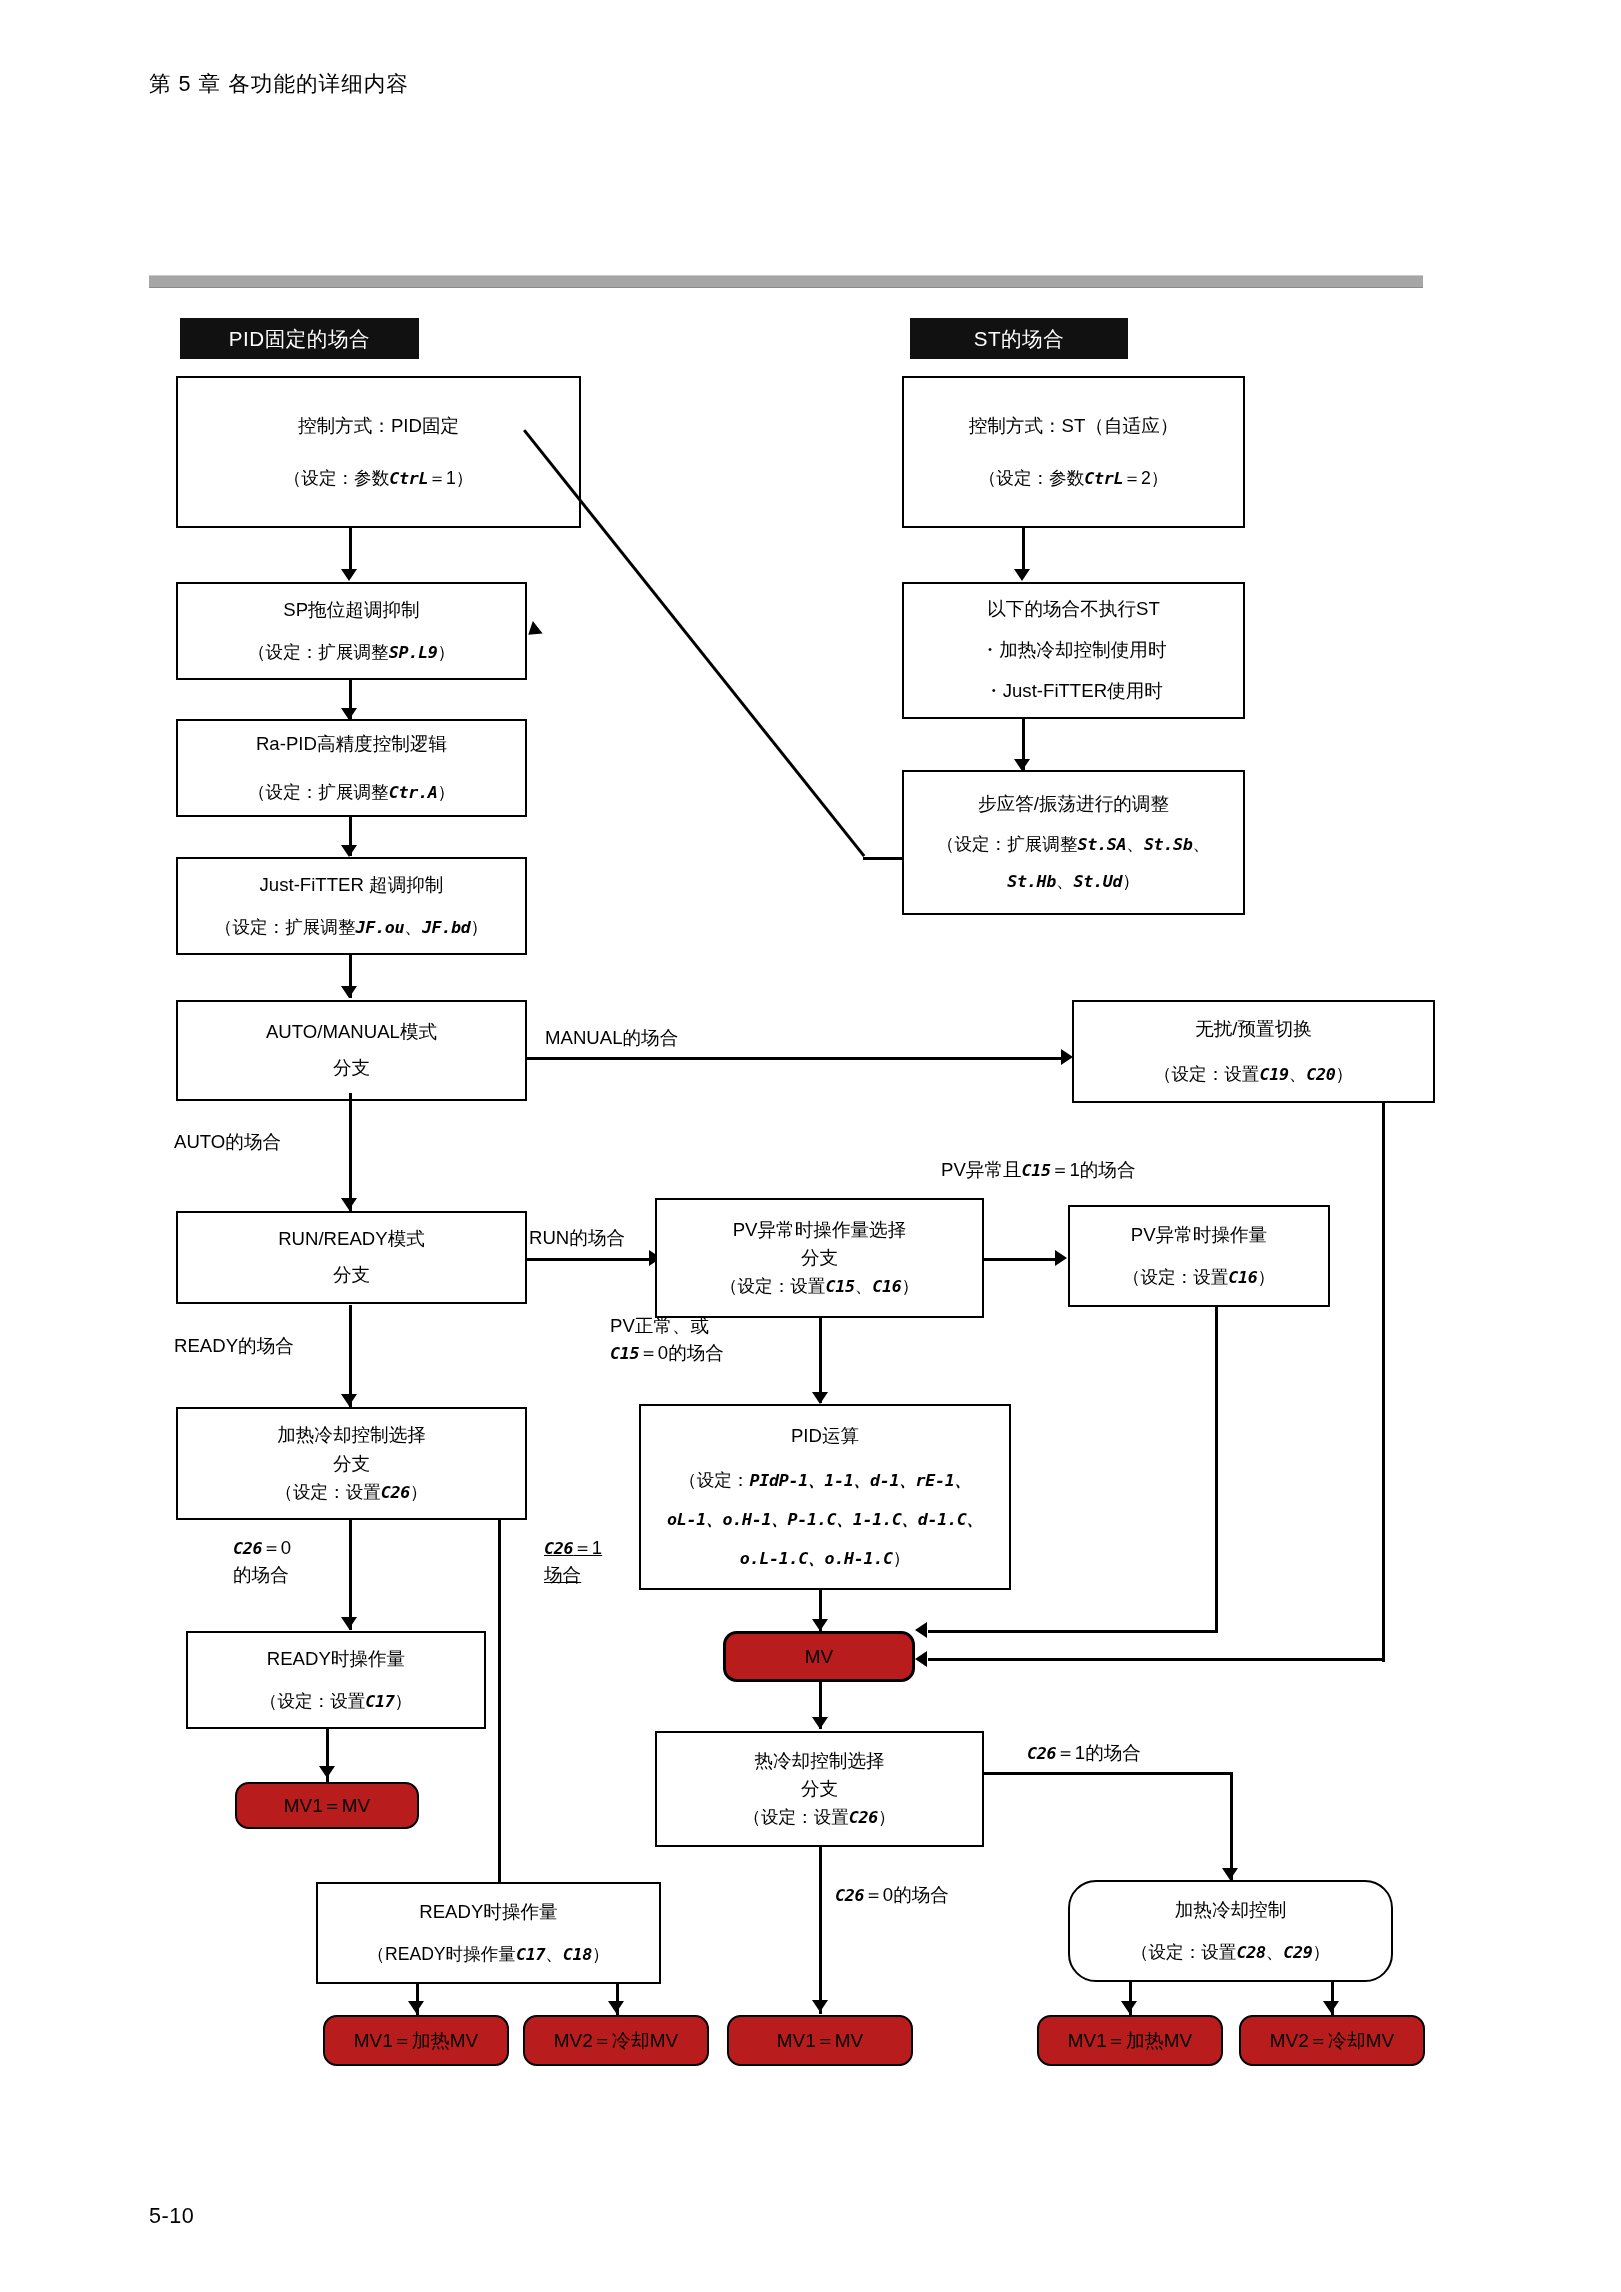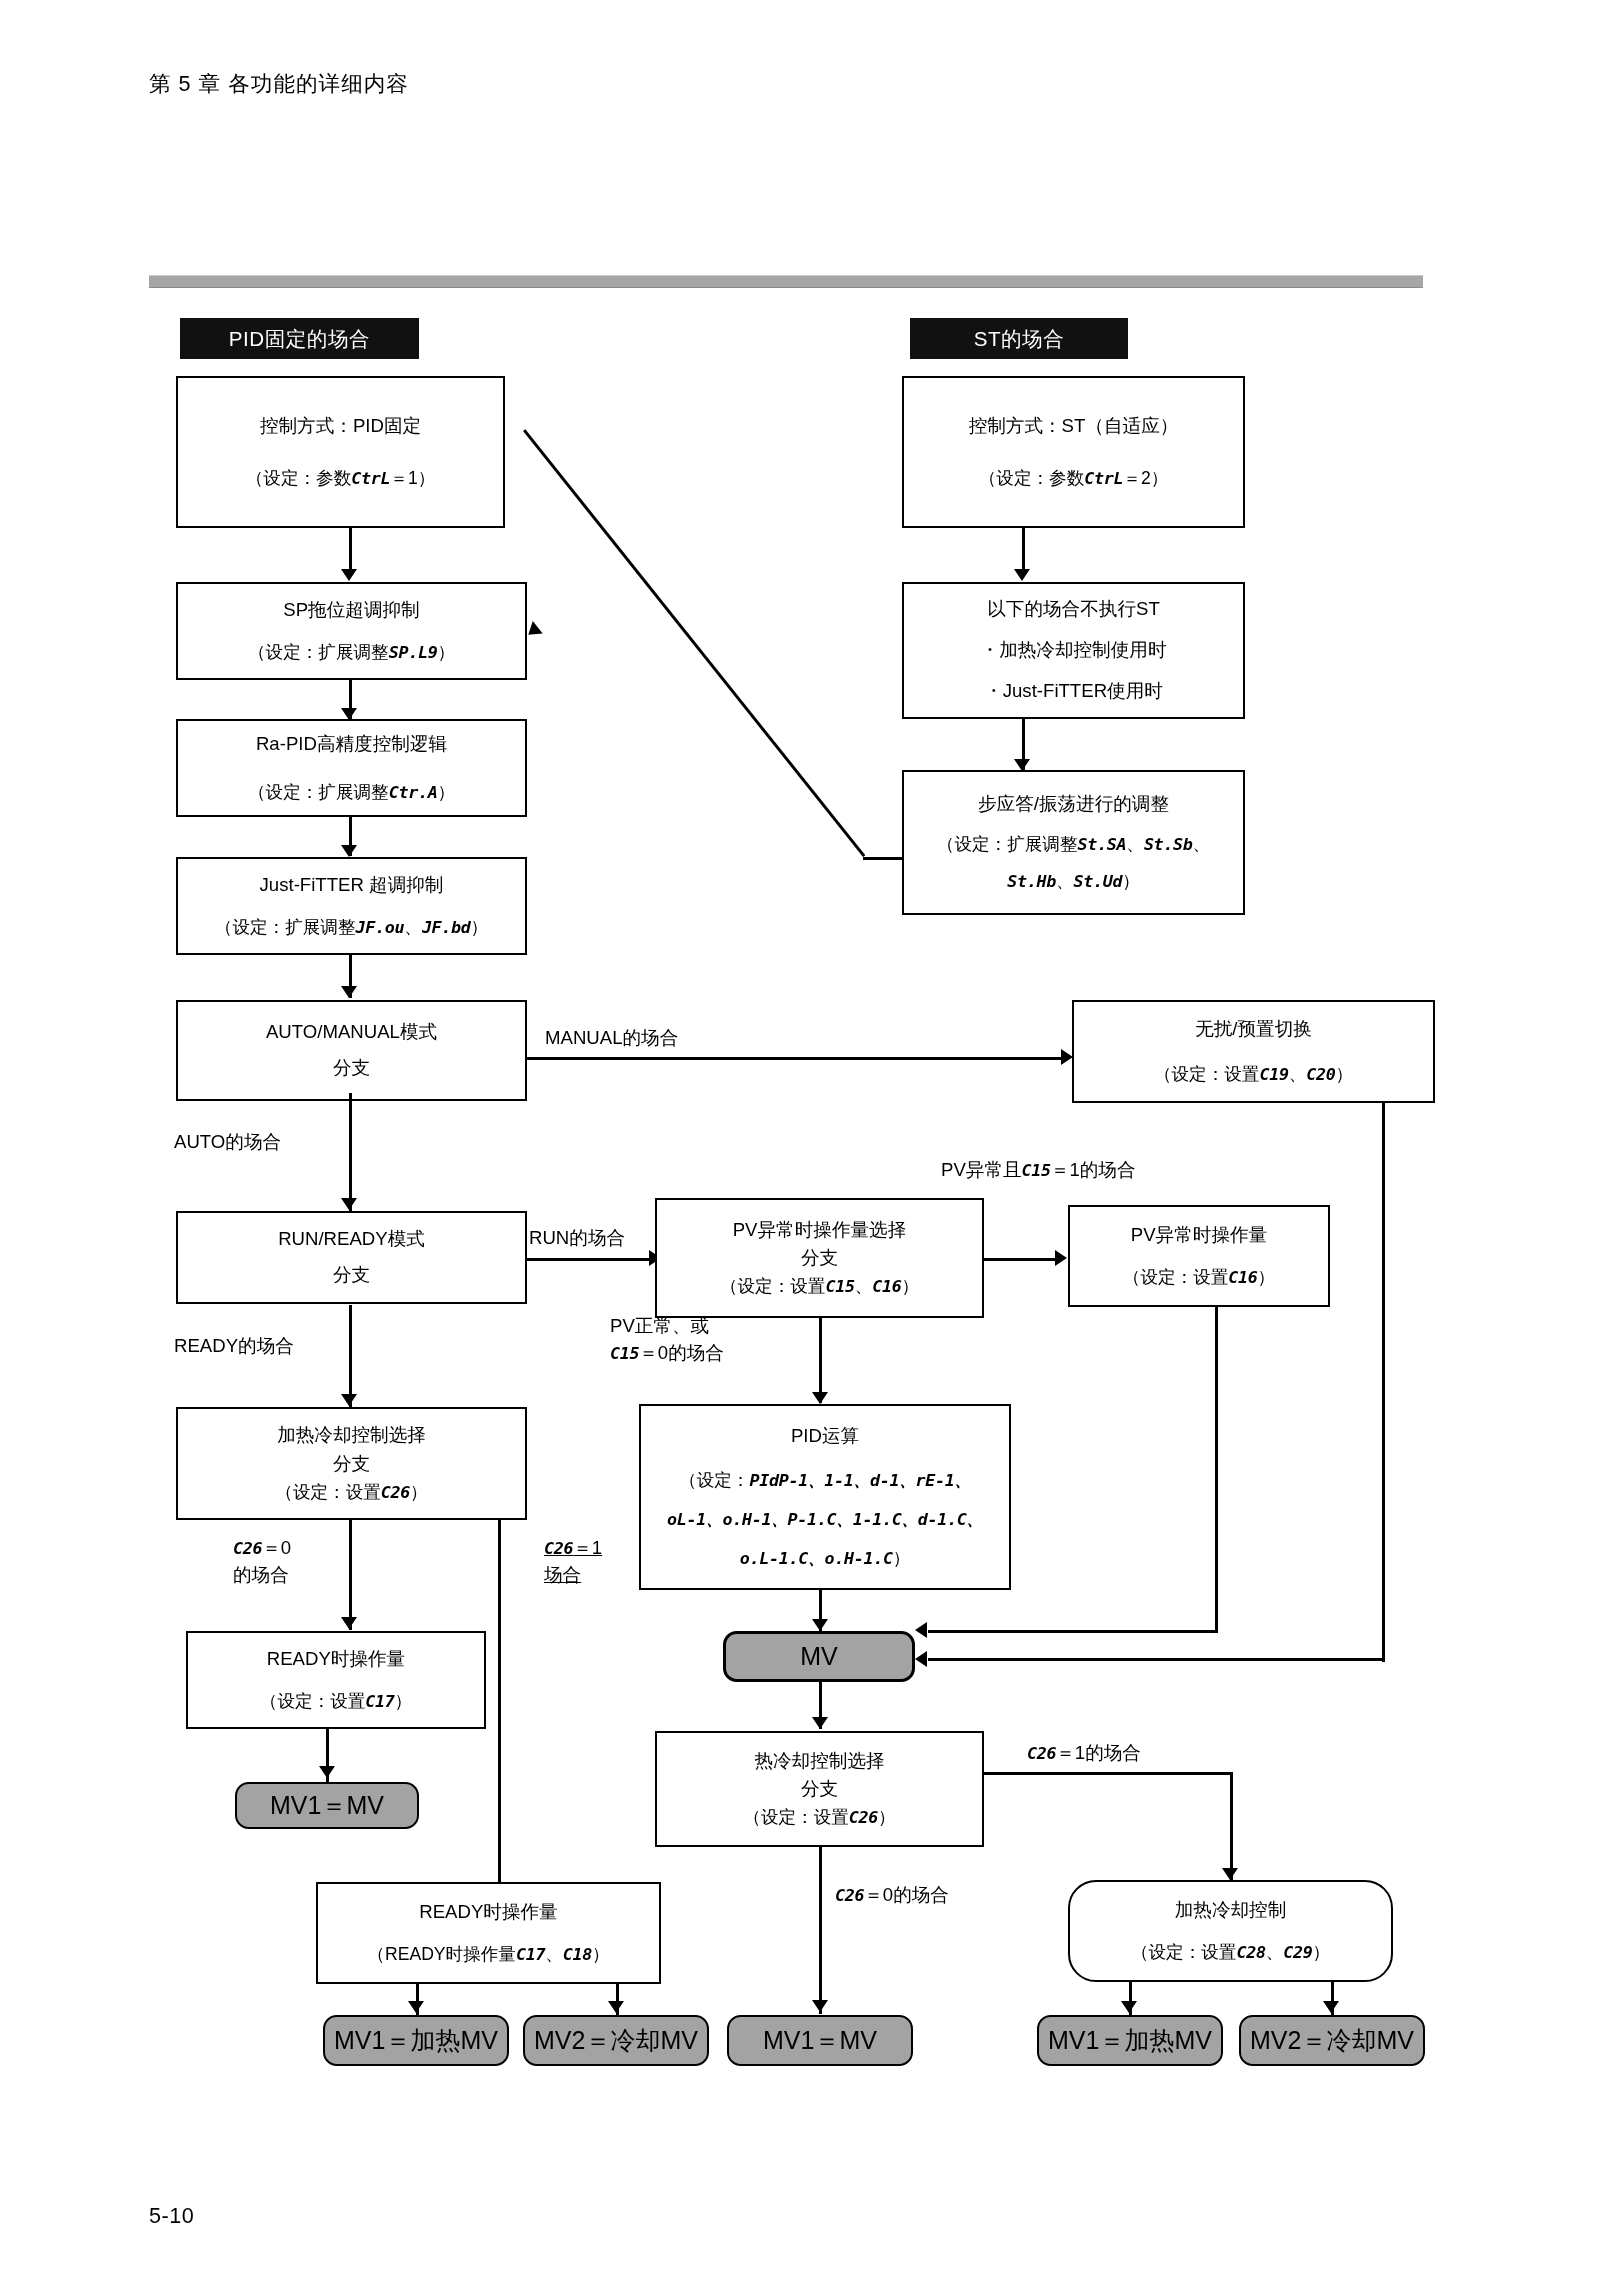--- a/index.html
+++ b/index.html
@@ -36,23 +36,23 @@
   .t2{font-size:17.6px;}
 
   .chip{
     position:absolute;box-sizing:border-box;
     background:#111;color:#fff;
     display:flex;align-items:center;justify-content:center;
     font-size:20.6px;letter-spacing:0.5px;
   }
   .term{            
     position:absolute;box-sizing:border-box;
-    border:2.9px solid #000;background:#a3a3a3;border-radius:13.7px;
+    border:2.9px solid #000;background:#b91c1c;border-radius:13.7px;
     display:flex;align-items:center;justify-content:center;
-    font-size:25px;white-space:nowrap;
+    font-size:19px;white-space:nowrap;
   }
   .lbl{
     position:absolute;font-size:18.6px;white-space:nowrap;line-height:1.45;
   }
 
   
   .pm{
     font-family:"DejaVu Sans Mono","Liberation Mono",monospace;
     font-style:italic;font-weight:700;font-size:16.7px;letter-spacing:-0.3px;
   }
@@ -75,21 +75,21 @@
 <body>
 
 <div class="page">
 
   <div class="hdr">第 5 章 各功能的详细内容</div>
   <div class="rule"></div>
 
   <div class="chip" style="left:180px;top:318px;width:239px;height:41px;">PID固定的场合</div>
   <div class="chip" style="left:910px;top:318px;width:218px;height:41px;">ST的场合</div>
 
-  <div class="node" style="left:176px;top:376px;width:329px;height:152px;">
+  <div class="node" style="left:176px;top:376px;width:405px;height:152px;">
     <span class="ln t1">控制方式：PID固定</span>
     <span class="ln t2" style="margin-top:23.5px;"><span>（设定：参数</span><span class="pm">CtrL</span><span>＝1）</span></span>
   </div>
 
   <div class="v" style="left:349px;top:528px;height:47px;"></div>
   <div class="ar-d" style="left:341px;top:569px;"></div>
 
   <div class="node" style="left:176px;top:582px;width:351px;height:98px;">
     <span class="ln t1">SP拖位超调抑制</span>
     <span class="ln t2" style="margin-top:13.7px;"><span>（设定：扩展调整</span><span class="pm">SP.L9</span><span>）</span></span>

